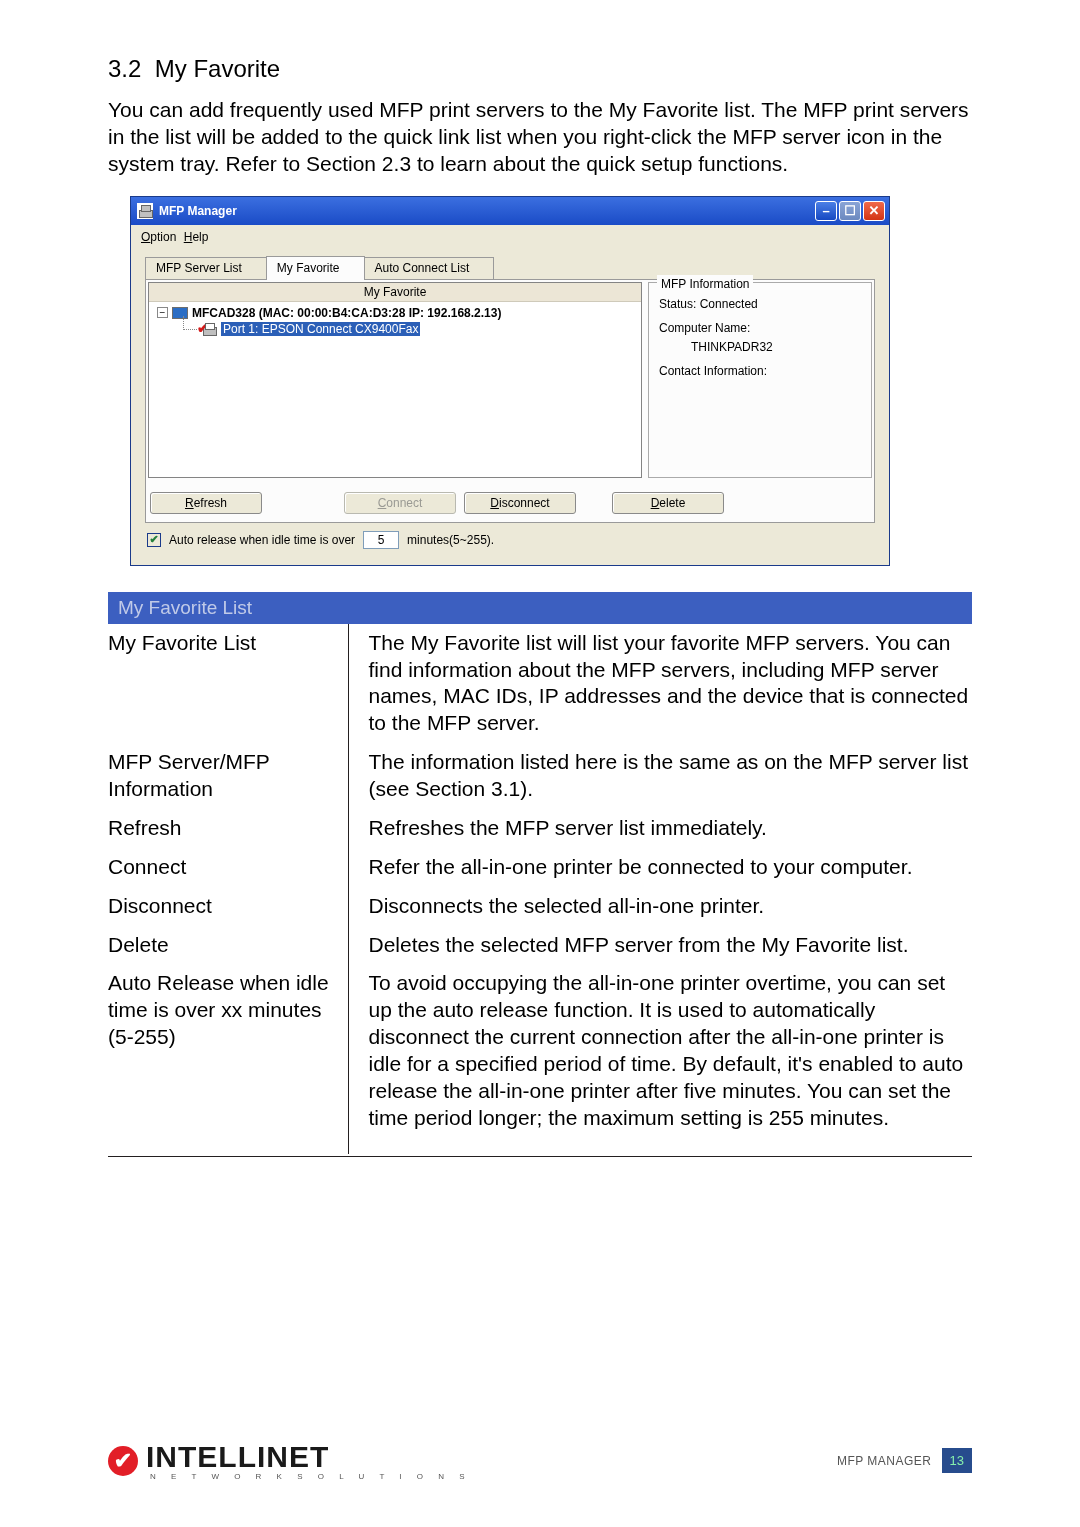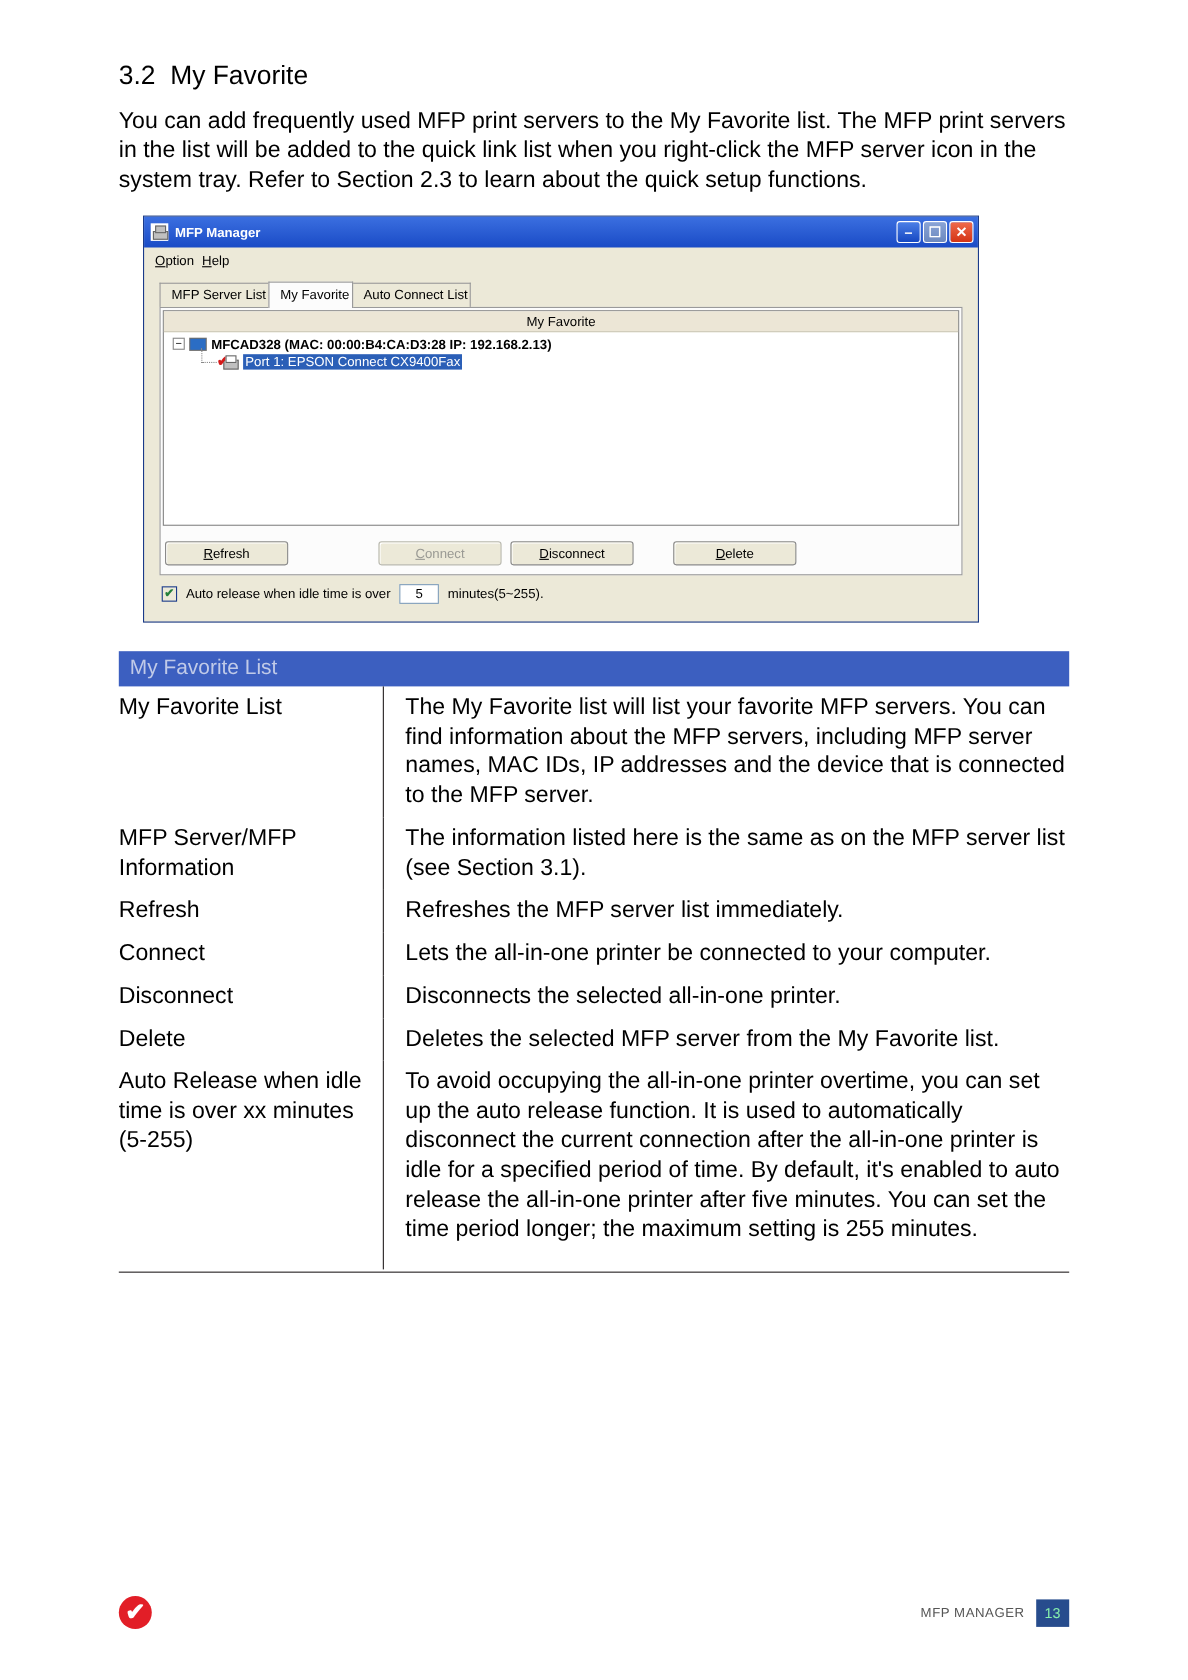--- a/index.html
+++ b/index.html
@@ -64,21 +64,21 @@
 
   .mfp-menubar { padding:5px 10px; }
   .mfp-menu { display:inline-block; margin-right:4px; font-size:12px; }
   .mfp-menu u { text-decoration:underline; }
 
   .mfp-body { padding:6px 14px 14px 14px; }
   .mfp-tabs { display:flex; align-items:flex-end; }
   .mfp-tab {
     border:1px solid #9a9a9a; border-bottom:none;
     background:#ece9d8;
-    padding:3px 2px 4px 10px;
+    padding:3px 24px 4px 10px;
     font-size:12px;
     margin-right:-1px;
   }
   .mfp-tab.active { background:#fcfcfc; position:relative; top:1px; padding-top:4px;padding-bottom:5px; }
 
   .mfp-panel {
     border:1px solid #9a9a9a;
     background:#fcfcfc;
     padding:2px;
   }
@@ -231,20 +231,29 @@
             <div class="mfp-tree-row2">
               <span class="tree-line"></span>
               <span class="tree-printer-icon">
                   <span class="tree-check">✔</span>
                 </span>
               <span class="tree-sel">Port 1: EPSON Connect CX9400Fax</span>
             </div>
           </div>
         </div>
 
+        <fieldset class="mfp-infobox">
+          <span class="mfp-infobox-label">MFP Information</span>
+          <div>Status: Connected</div>
+          <div style="height:6px"></div>
+          <div>Computer Name:</div>
+          <div style="padding-left:32px">THINKPADR32</div>
+          <div style="height:6px"></div>
+          <div>Contact Information:</div>
+        </fieldset>
       </div>
 
       <div class="mfp-btnrow">
         <div class="mfp-btn"><u>R</u>efresh</div>
         <div class="spacer1"></div>
         <div class="mfp-btn disabled"><u>C</u>onnect</div>
         <div class="mfp-btn"><u>D</u>isconnect</div>
         <div style="width:20px"></div>
         <div class="mfp-btn"><u>D</u>elete</div>
       </div>
@@ -269,39 +278,43 @@
   <tr>
     <td class="col1">MFP Server/MFP Information</td>
     <td class="col2">The information listed here is the same as on the MFP server list (see Section 3.1).</td>
   </tr>
   <tr>
     <td class="col1">Refresh</td>
     <td class="col2">Refreshes the MFP server list immediately.</td>
   </tr>
   <tr>
     <td class="col1">Connect</td>
-    <td class="col2">Lets the all-in-one printer be connected to your computer.</td>
+    <td class="col2">Refer the all-in-one printer be connected to your computer.</td>
   </tr>
   <tr>
     <td class="col1">Disconnect</td>
     <td class="col2">Disconnects the selected all-in-one printer.</td>
   </tr>
   <tr>
     <td class="col1">Delete</td>
     <td class="col2">Deletes the selected MFP server from the My Favorite list.</td>
   </tr>
   <tr class="last">
     <td class="col1">Auto Release when idle time is over xx minutes (5-255)</td>
     <td class="col2">To avoid occupying the all-in-one printer overtime, you can set up the auto release function. It is used to automatically disconnect the current connection after the all-in-one printer is idle for a specified period of time. By default, it's enabled to auto release the all-in-one printer after five minutes. You can set the time period longer; the maximum setting is 255 minutes.</td>
   </tr>
 </tbody>
   </table>
 <div class="tbl-bottom-border"></div>
 
 <div class="footer">
   <div class="logo">
     <div class="logo-badge">✔</div>
+    <div>
+      <div class="logo-text">INTELLINET</div>
+      <div class="logo-sub">N E T W O R K   S O L U T I O N S</div>
+    </div>
   </div>
   <div class="footer-right">
     <span class="footer-label">MFP MANAGER</span>
     <span class="page-badge">13</span>
   </div>
 </div>
 
 </body></html>

